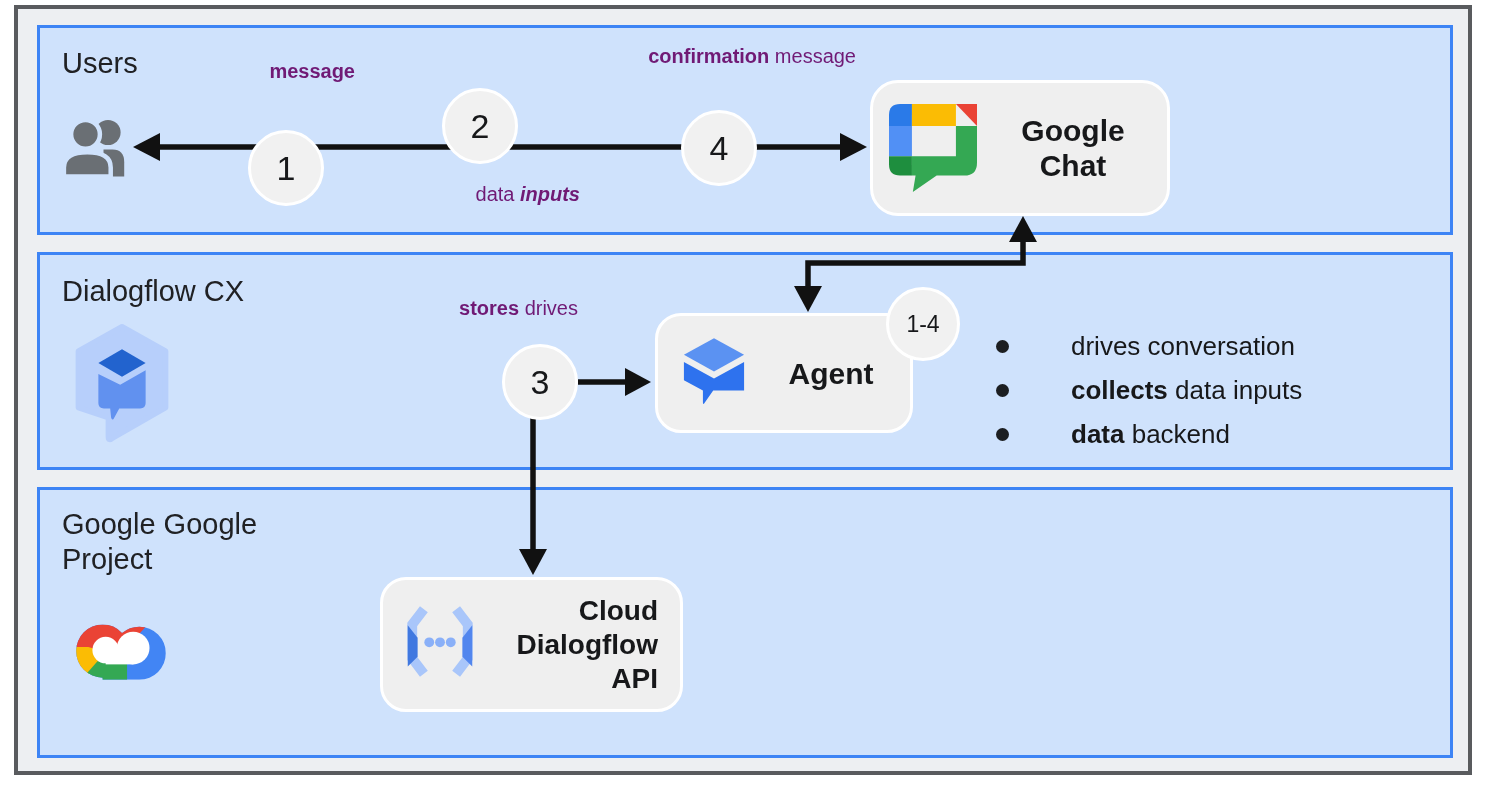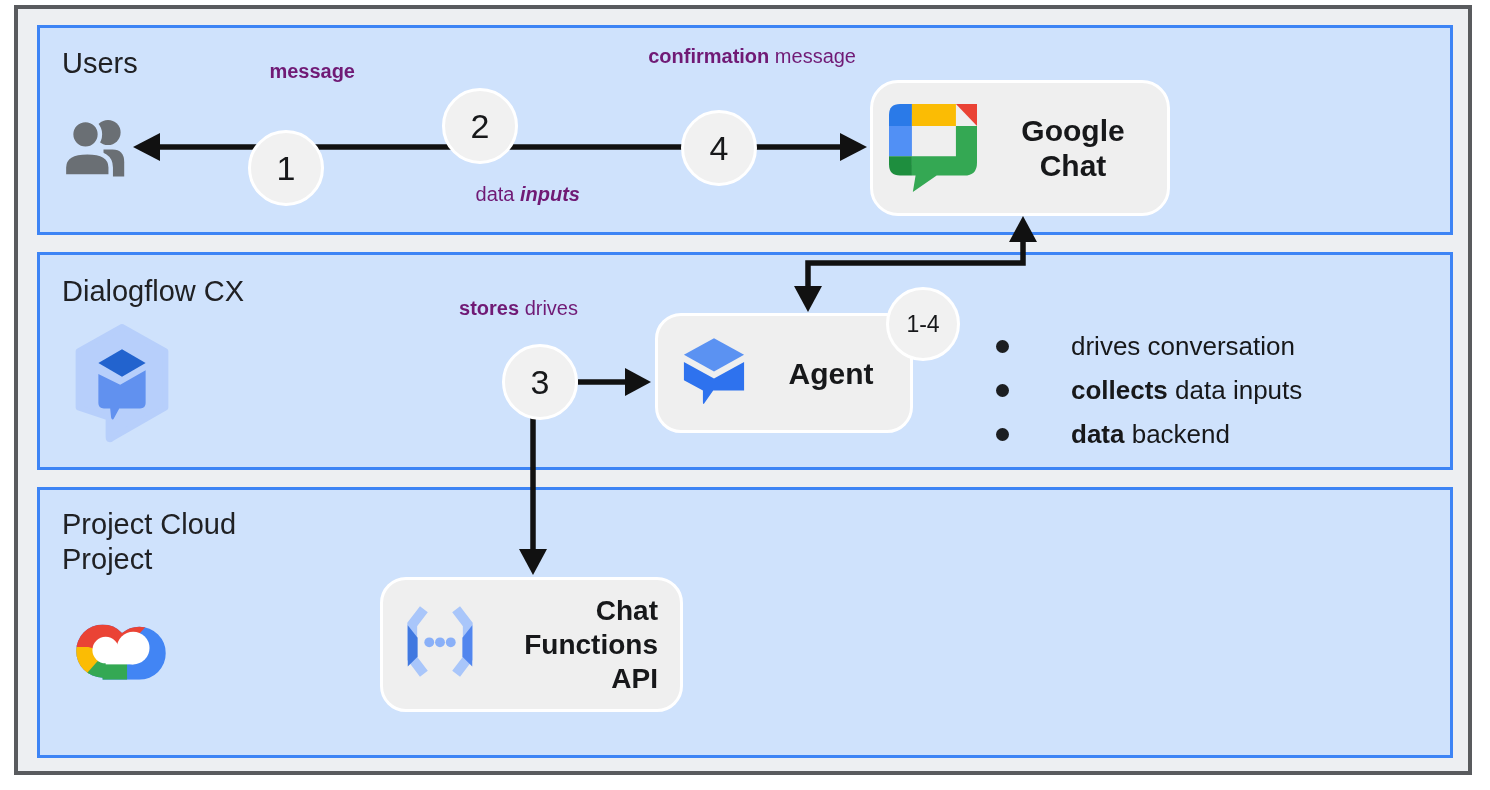--- a/index.html
+++ b/index.html
@@ -40,21 +40,21 @@
 
 <div class="canvas">
   <div class="frame"></div>
 
   <div class="band band-users"></div>
   <div class="band band-dialogflow"></div>
   <div class="band band-gcp"></div>
 
   <div class="band-label" style="left:62px;top:46px;text-align:right;">Users</div>
   <div class="band-label" style="left:62px;top:274px;">Dialogflow CX</div>
-  <div class="band-label" style="left:62px;top:507px;width:215px;">Project Cloud Project</div>
+  <div class="band-label" style="left:62px;top:507px;width:215px;">Google Google Project</div>
 
   <svg class="arrows" width="1490" height="790">
     <g stroke="#111111" stroke-width="5.5" fill="#111111">
 
       <g>
         <line x1="152" y1="147" x2="848" y2="147"></line>
         <polygon points="133,147 160,133 160,161" stroke="none"></polygon>
         <polygon points="867,147 840,133 840,161" stroke="none"></polygon>
       </g>
 
@@ -136,21 +136,21 @@
   <div class="node node-cf">
     <svg class="icon" width="86" height="88" viewBox="0 0 96 96">
       <path d="M30,8 L17,25 V63 L30,80" stroke="#a9c6fa" stroke-width="11" fill="none"></path>
       <polygon points="12,26 23,40 23,61 12,72" fill="#4078e0"></polygon>
       <path d="M66,8 L79,25 V63 L66,80" stroke="#a9c6fa" stroke-width="11" fill="none"></path>
       <polygon points="84,26 73,40 73,61 84,72" fill="#5286ee"></polygon>
       <circle cx="36" cy="45" r="5.5" fill="#8ab0f8"></circle>
       <circle cx="48" cy="45" r="5.5" fill="#8ab0f8"></circle>
       <circle cx="60" cy="45" r="5.5" fill="#8ab0f8"></circle>
     </svg>
-    <div class="node-label">Chat Functions API</div>
+    <div class="node-label">Cloud Dialogflow API</div>
   </div>
 
   <div class="step-circle" style="left:248px;top:130px;">1</div>
   <div class="step-circle" style="left:442px;top:88px;">2</div>
   <div class="step-circle" style="left:681px;top:110px;">4</div>
   <div class="step-circle" style="left:502px;top:344px;">3</div>
   <div class="step-circle badge" style="left:886px;top:287px;">1-4</div>
 
   <ul class="bullets">
     <li>

